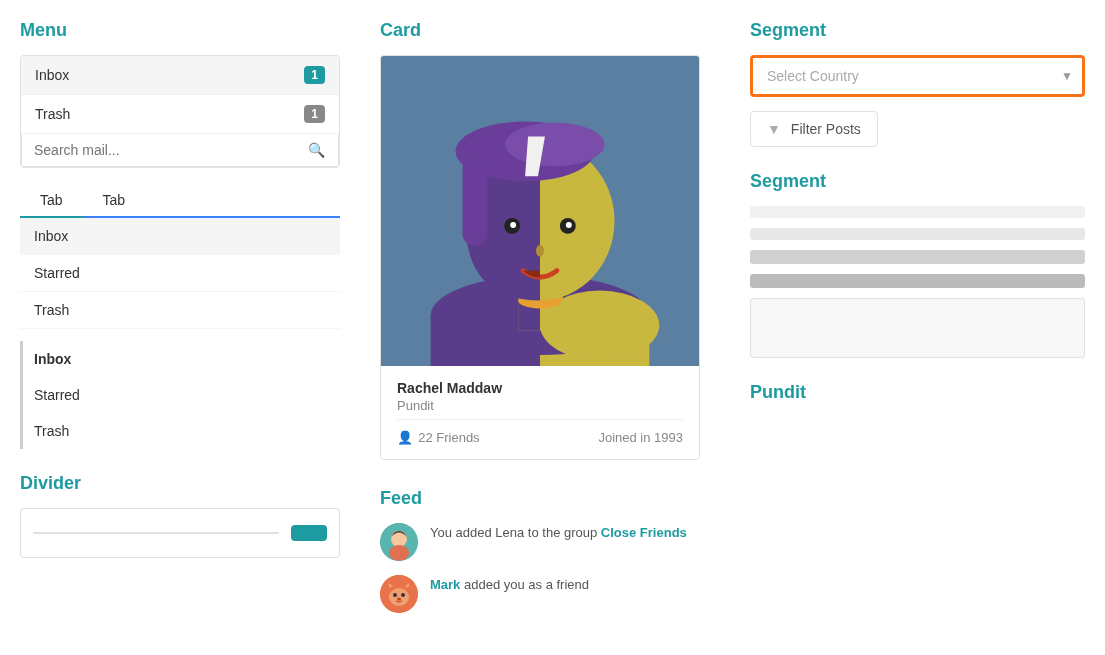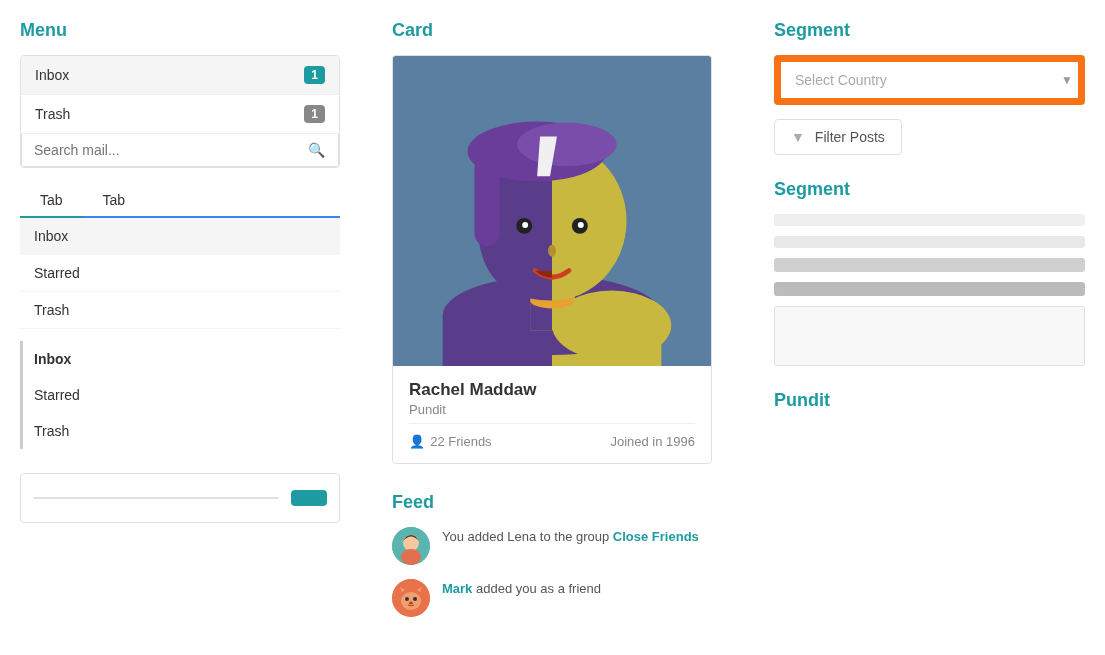--- a/index.html
+++ b/index.html
@@ -1,21 +1,21 @@
 <!DOCTYPE html>
 <html><head>
   <meta charset="utf-8">
   <style>
     * { box-sizing: border-box; margin: 0; padding: 0; }
     body { font-family: 'Segoe UI', Arial, sans-serif; font-size: 14px; color: #333; background: #fff; }
 
     .layout {
       display: grid;
       grid-template-columns: 340px 380px 1fr;
-      gap: 12px;
+      gap: 0;
       padding: 20px;
       width: 1105px;
       min-height: 655px;
     }
 
     
     .left-col { padding-right: 20px; }
     .section-title {
       font-size: 18px;
       font-weight: 600;
@@ -169,21 +169,21 @@
       position: relative;
       overflow: hidden;
     }
 
     
     .card-info {
       padding: 14px 16px;
       background: #fff;
     }
     .card-name {
-      font-size: 17px;
+      font-size: 14px;
       font-weight: 600;
       color: #333;
       margin-bottom: 2px;
     }
     .card-role {
       font-size: 13px;
       color: #888;
       margin-bottom: 6px;
     }
     .card-meta {
@@ -223,21 +223,21 @@
     .feed-text { font-size: 13px; color: #555; line-height: 1.5; }
     .feed-link { color: #1e9ba0; font-weight: 600; text-decoration: none; }
 
     
     .right-col { padding-left: 10px; }
 
     .dropdown-section { margin-bottom: 24px; }
     .dropdown-select {
       width: 100%;
       padding: 10px 14px;
-      border: 7px solid #f97316;
+      border: 3px solid #f97316;
       border-radius: 4px;
       appearance: none;
       font-size: 14px;
       color: #aaa;
       background: #fff;
       cursor: pointer;
       outline: none;
       display: flex;
       align-items: center;
       justify-content: space-between;
@@ -355,20 +355,21 @@
     </div>
 
     <div class="list-with-border">
       <div class="list-border-line"></div>
       <div class="bordered-list-item bold">Inbox</div>
       <div class="bordered-list-item">Starred</div>
       <div class="bordered-list-item">Trash</div>
     </div>
 
     <div class="divider-section">
+      <div class="section-title">Divider</div>
       <div class="divider-box">
         <div class="divider-line"></div>
         <button class="divider-btn"></button>
       </div>
     </div>
   </div>
 
   <div class="mid-col">
 
     <div class="card-section">
@@ -418,21 +419,21 @@
           </svg>
         </div>
         <div class="card-info">
           <div class="card-name">Rachel Maddaw</div>
           <div class="card-role">Pundit</div>
           <div class="card-meta">
             <div class="card-friends">
               <span>👤</span>
               <span>22 Friends</span>
             </div>
-            <span>Joined in 1996</span>
+            <span>Joined in 1993</span>
           </div>
         </div>
       </div>
     </div>
 
     <div class="feed-section">
       <div class="section-title">Feed</div>
 
       <div class="feed-item">
         <div class="feed-avatar avatar-person">

